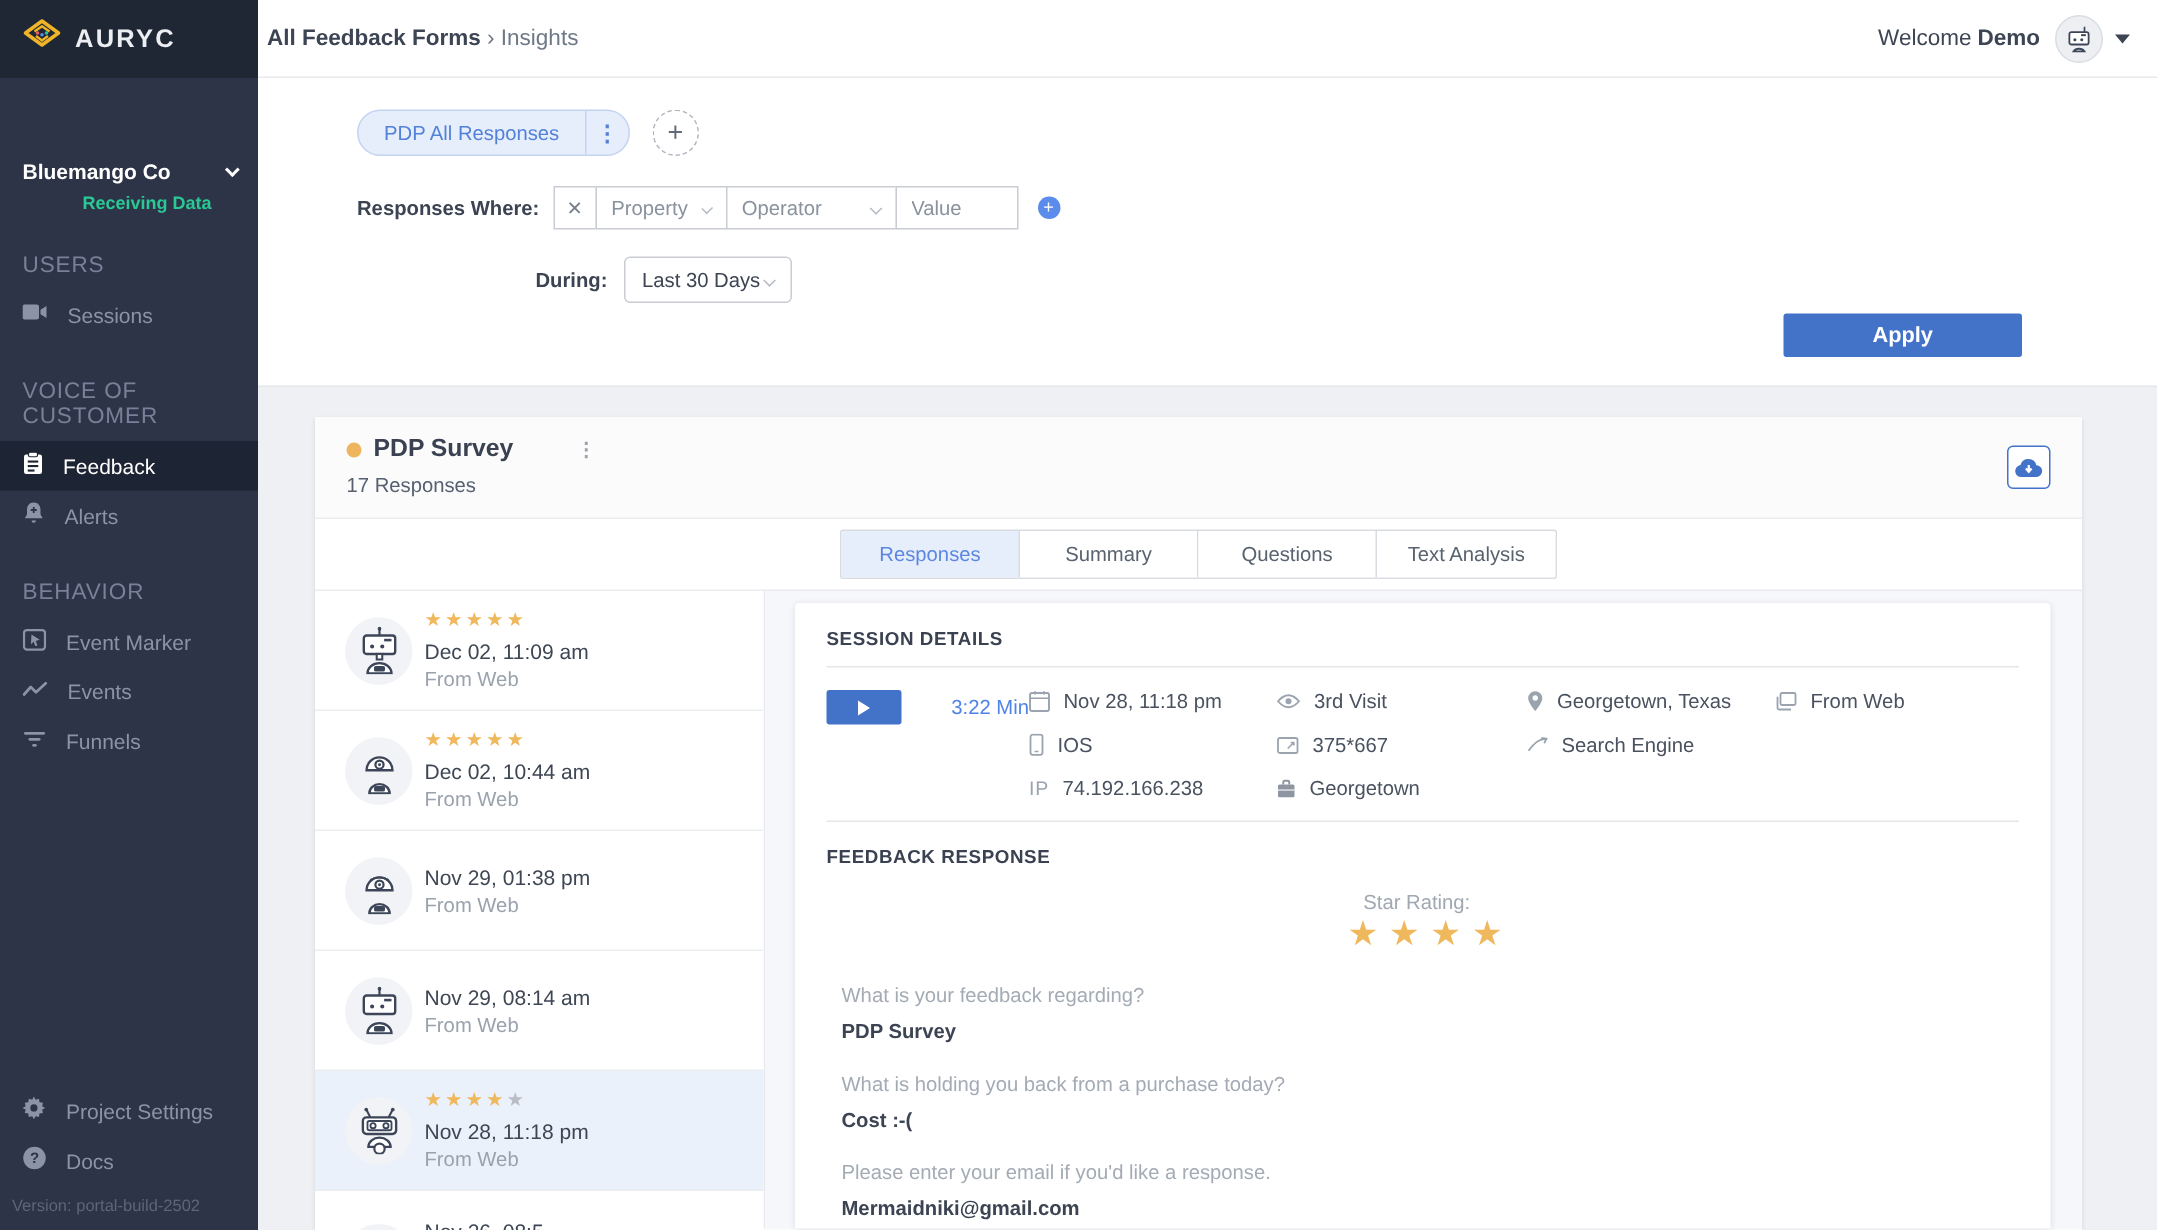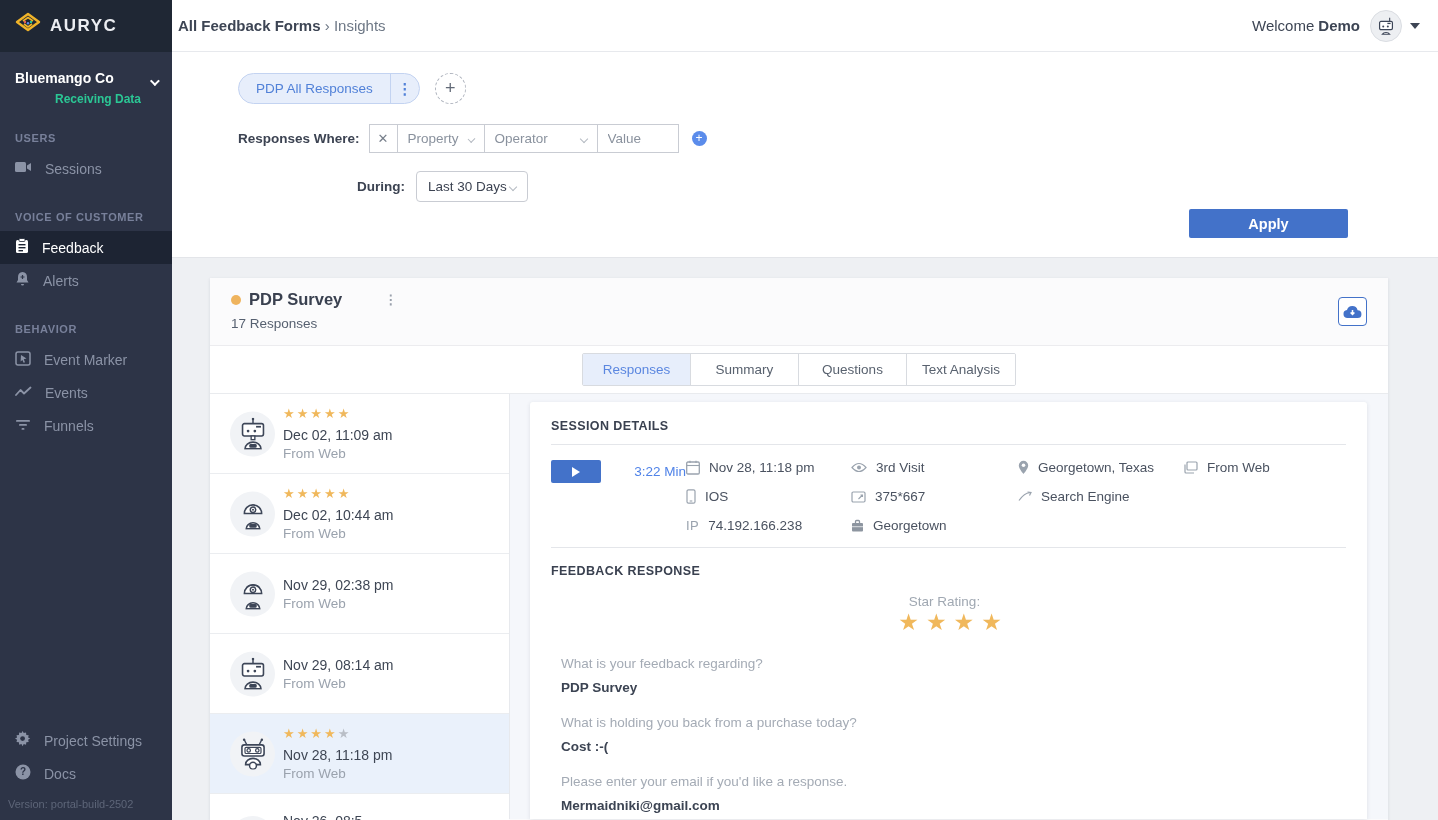--- a/index.html
+++ b/index.html
@@ -3,24 +3,24 @@
 <meta charset="utf-8">
 <style>
   * { margin:0; padding:0; box-sizing:border-box; }
   html,body { width:1438px; height:820px; overflow:hidden; font-family:"Liberation Sans", sans-serif; background:#eef0f3; color:#3d4554; }
 
   
   .sidebar { position:fixed; left:0; top:0; width:172px; height:820px; background:#2d3447; z-index:10; }
   .side-header { height:52px; background:#1f2734; display:flex; align-items:center; gap:9px; padding-left:15px; }
   .brand-name { color:#eceef2; font-size:17px; font-weight:bold; letter-spacing:1.5px; }
   .company { padding:18px 15px 0 15px; }
-  .company-row { display:flex; align-items:flex-end; justify-content:space-between; color:#fff; font-weight:bold; font-size:14px; }
+  .company-row { display:flex; align-items:center; justify-content:space-between; color:#fff; font-weight:bold; font-size:14px;margin-top:36px; }
   .chev { display:inline-block; width:7px; height:7px; border-right:2px solid currentColor; border-bottom:2px solid currentColor; transform:rotate(45deg) translateY(-2px); }
   .receiving { color:#2bc795; font-size:12px; font-weight:bold; margin-top:6px;padding-left:40px; }
-  .section-label { color:#78809a; font-size:11px; font-weight:bold; letter-spacing:.6px; padding:0 15px; margin-top:26px; margin-bottom:8px; }
+  .section-label { color:#78809a; font-size:15px; font-weight:normal; letter-spacing:.6px; padding:0 15px; margin-top:26px; margin-bottom:8px; }
   .side-item { display:flex; align-items:center; gap:13px; height:33px; padding-left:15px; color:#8b93a6; font-size:14px; cursor:pointer; }
   .side-item svg { flex:none; }
   .side-item.active { background:#1d2433; color:#fff; }
   .side-footer { position:absolute; left:0; bottom:6px; width:100%; }
   .version { color:#5d6578; font-size:11px; padding:8px 15px 4px 8px; }
 
   
   .main { margin-left:160px; }
   .topbar { height:52px; background:#fff; border-bottom:1px solid #e7e9ed; display:flex; align-items:center; justify-content:space-between; padding:14px 18px; }
   .crumb { font-size:15px; }
@@ -60,21 +60,21 @@
   .card { margin-left:50px; width:1178px; height:542px; background:#fbfbfc; box-shadow:0 1px 3px rgba(40,50,70,.12); overflow:hidden; }
   .card-header { position:relative; height:68px; border-bottom:1px solid #ececef; padding:12px 21px 0 21px; }
   .title-row { display:flex; align-items:center; }
   .orange-dot { width:10px; height:10px; border-radius:50%; background:#efb45e; margin-right:8px; }
   .card-title { font-size:16.5px; font-weight:bold; color:#3a4150; }
   .kebab { color:#9aa1ac; font-size:13px; font-weight:bold; margin-left:42px; cursor:pointer; line-height:1; }
   .resp-count { font-size:13.5px; color:#566070; margin-top:7px; }
   .cloud-btn { position:absolute; right:21px; top:19px; width:29px; height:29px; background:#fff; border:1px solid #4372c9; border-radius:4px; display:flex; align-items:center; justify-content:center; cursor:pointer; }
   .tabs-row { height:48px; background:#fff; border-bottom:1px solid #e9ebee; display:flex; align-items:center; justify-content:center; }
   .tabgroup { display:flex; border:1px solid #d8dbe0; border-radius:2px; overflow:hidden; }
-  .tab { width:108px; height:31px; line-height:31px; text-align:center; font-size:13.5px; color:#59626f; background:#fff; border-right:1px solid #d8dbe0; cursor:pointer; }
+  .tab { width:119px; height:31px; line-height:31px; text-align:center; font-size:13.5px; color:#59626f; background:#fff; border-right:1px solid #d8dbe0; cursor:pointer; }
   .tab:last-child { border-right:none; }
   .tab.active { background:#e7eefb; color:#5b87e0; }
   .card-body { display:flex; height:425px; background:#f5f7fb; }
 
   
   .resp-list { width:300px; background:#fff; border-right:1px solid #e7e9ed; }
   .resp-item { position:relative; height:80px; border-bottom:1px solid #ebedf0; padding:0 10px 0 73px; display:flex; flex-direction:column; justify-content:center; cursor:pointer; background:#fff; }
   .resp-item.selected { background:#eaf1fb; }
   .resp-avatar { position:absolute; left:20px; top:50%; transform:translateY(-50%); width:45px; height:45px; border-radius:50%; background:#f1f3f6; display:flex; align-items:center; justify-content:center; }
   .resp-item.partial { border-bottom:none; height:80px; }
@@ -355,21 +355,21 @@
             <span class="resp-avatar">
               <svg width="30" height="32" viewBox="0 0 24 26">
                 <path d="M5 13 a7 7 0 0 1 14 0 Z" fill="#fff" stroke="#3d4658" stroke-width="1.3"></path>
                 <path d="M7 7.5 q5 -3 10 0" fill="none" stroke="#3d4658" stroke-width="1"></path>
                 <circle cx="12" cy="10" r="2.2" fill="none" stroke="#3d4658" stroke-width="1.2"></circle>
                   <circle cx="12" cy="10" r="0.8" fill="#3d4658"></circle>
                 <path d="M6.5 25.5 a5.5 5 0 0 1 11 0 Z" fill="#fff" stroke="#3d4658" stroke-width="1.3"></path>
                 <rect x="9" y="21.5" width="6" height="3" rx="1" fill="#3d4658"></rect>
               </svg>
             </span>
-            <div class="resp-date">Nov 29, 02:38 pm</div>
+            <div class="resp-date">Nov 29, 01:38 pm</div>
             <div class="resp-src">From Web</div>
           </div>
 
           <div class="resp-item">
             <span class="resp-avatar">
               <svg width="30" height="32" viewBox="0 0 24 26">
                 <line x1="12" y1="1" x2="12" y2="5" stroke="#3d4658" stroke-width="1.2"></line>
                   <circle cx="12" cy="1.3" r="1" fill="#3d4658"></circle>
                 <rect x="3.5" y="5" width="17" height="10" rx="1.5" fill="#fff" stroke="#3d4658" stroke-width="1.3"></rect>
                 <rect x="14.5" y="6.8" width="4" height="1.4" fill="#3d4658"></rect>

